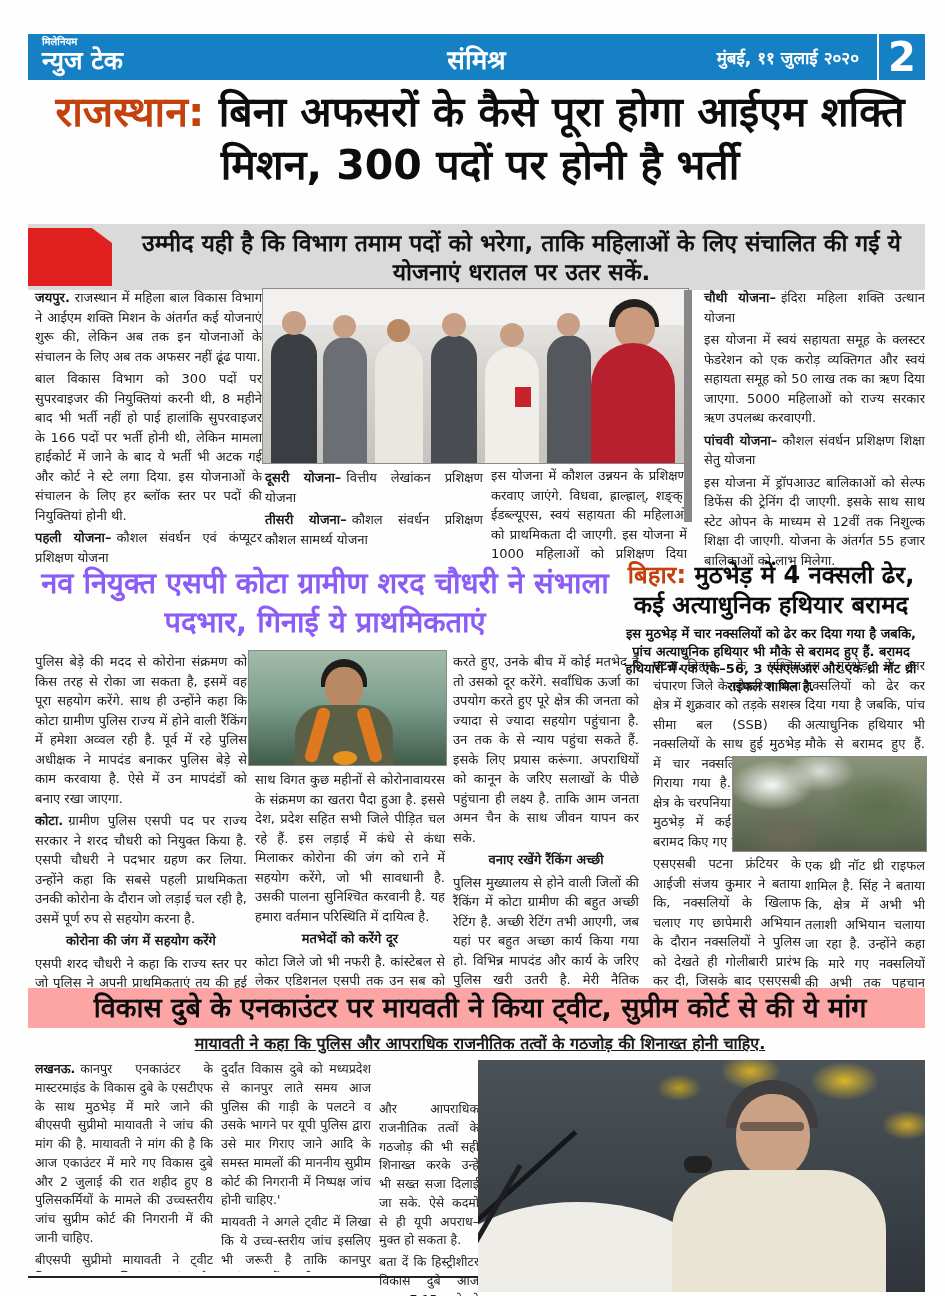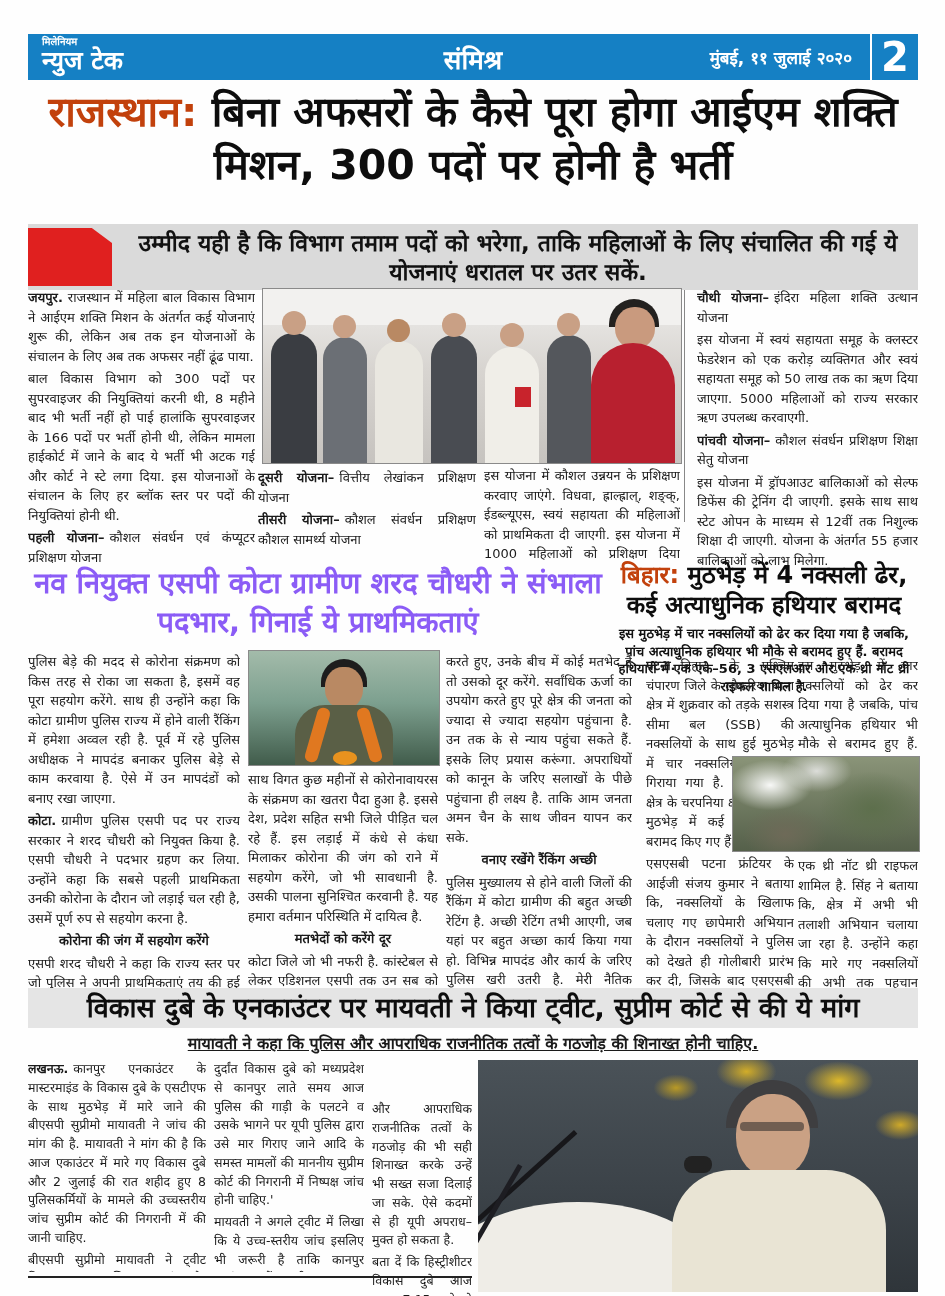--- a/index.html
+++ b/index.html
@@ -1,18 +1,18 @@
 <!DOCTYPE html>
 <html><head>
 <meta charset="utf-8">
 <style>
   html,body{margin:0;padding:0;background:#9aa0a6;}
   .page{position:relative;width:945px;height:1296px;background:#fefefe;margin:0 auto;overflow:hidden;
         font-family:"DejaVu Sans","Liberation Sans",sans-serif;color:#1a1a1a;}
-  .abs{position:absolute;}
+  .abs{position:absolute;padding-left:7px;}
 
   
   .masthead{left:28px;top:34px;width:890px;height:46px;background:#1580c4;color:#fff;}
   .brand-block{position:absolute;left:14px;top:3px;line-height:1.05;}
   .brand-small{font-size:10px;font-weight:700;display:block;}
   .brand{font-size:25px;font-weight:800;display:block;}
   .mast-center{position:absolute;left:0;right:0;top:7px;text-align:center;font-size:26px;font-weight:800;}
   .mast-date{position:absolute;right:66px;top:12px;font-size:17px;font-weight:700;}
   .mast-num{position:absolute;right:0;top:0;bottom:0;width:46px;border-left:2px solid #fff;
             font-size:40px;font-weight:800;display:flex;align-items:center;justify-content:center;}
@@ -60,21 +60,21 @@
   .s3stand{font-size:13px;font-weight:700;line-height:1.35;margin-top:5px;color:#111;}
 
   .s2col1{left:28px;top:652px;width:212px;height:340px;}
   .s2col2{left:248px;top:770px;width:190px;height:222px;}
   .s2col3{left:446px;top:652px;width:186px;height:340px;}
   .s3col1{left:646px;top:656px;width:148px;height:336px;}
   .s3colRtop{left:798px;top:656px;width:120px;height:96px;}
   .s3colRbot{left:798px;top:856px;width:120px;height:136px;}
 
   
-  .s4bar{left:28px;top:988px;width:890px;height:40px;background:#e5e5e5;text-align:center;
+  .s4bar{left:28px;top:988px;width:890px;height:40px;background:#fca5a5;text-align:center;
          font-size:27px;font-weight:800;line-height:40px;color:#0d0d0d;}
   .s4stand{left:28px;top:1032px;width:890px;text-align:center;font-size:16px;font-weight:700;text-decoration:underline;}
   .s4col{font-size:12.5px;}
   .s4col1{left:28px;top:1060px;width:178px;height:212px;}
   .s4col2{left:214px;top:1060px;width:150px;height:212px;}
   .s4col3{left:372px;top:1100px;width:100px;height:212px;}
   .s4rule{left:28px;top:1276px;width:444px;height:2px;background:#222;}
 
   
   .fig,.head,.hair,.prop{position:absolute;}

